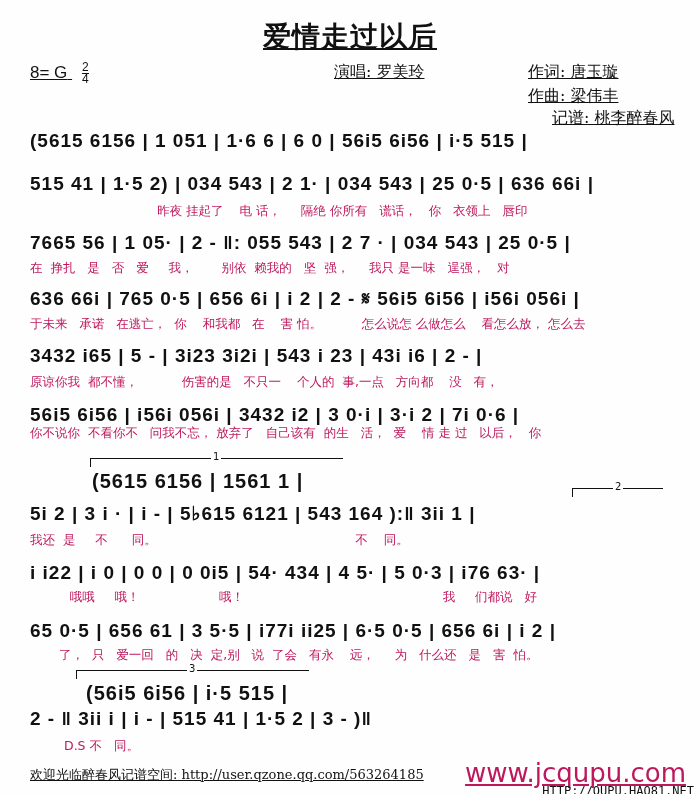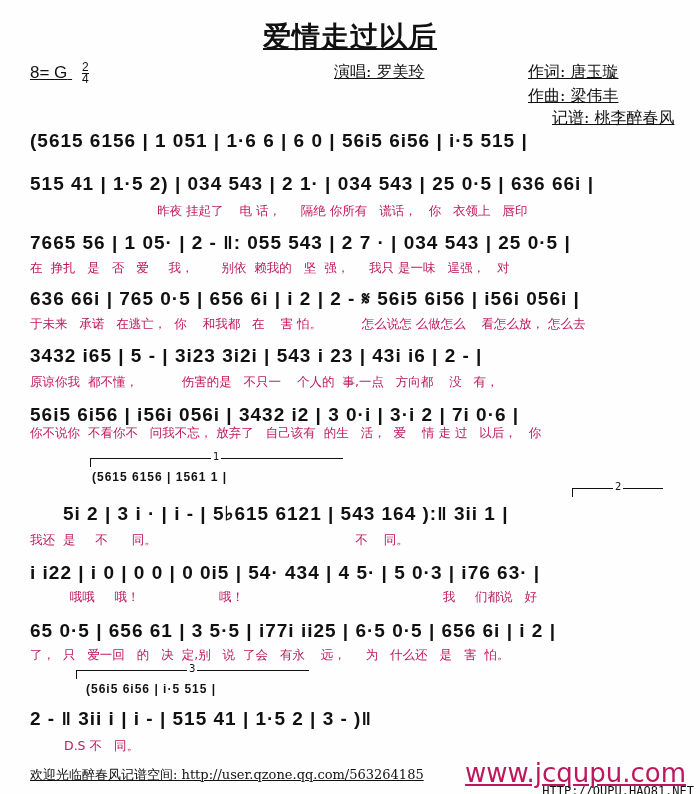--- a/index.html
+++ b/index.html
@@ -7,21 +7,21 @@
   .abs{position:absolute;white-space:nowrap;text-decoration:underline;}
   .title{left:0;width:700px;top:18px;text-align:center;font-family:"DejaVu Serif",serif;font-weight:bold;font-size:28px;letter-spacing:1px;}
   .key{left:30px;top:62px;font-size:17px;font-family:"Liberation Sans",sans-serif;}
   .frac{display:inline-block;vertical-align:middle;text-align:center;font-size:12px;line-height:11px;margin-left:10px;}
   .frac span{display:block;}
   .frac span:first-child{border-bottom:1px solid #111;}
   .meta{font-family:"DejaVu Serif",serif;font-size:16px;margin-left:20px;}
   .sys{position:absolute;left:30px;right:38px;}
   .notes{position:absolute;left:0;white-space:nowrap;font-family:"Liberation Sans",sans-serif;font-weight:bold;font-size:19px;letter-spacing:1px;}
   .lyr{position:absolute;left:0;white-space:pre;font-size:12.5px;color:#be185d;}
-  .small{font-size:12px;}
+  .small{font-size:20px;}
   .bracket{position:absolute;border-top:1px solid #111;border-left:1px solid #111;height:8px;}
   .bracket span{position:absolute;top:-8px;font-size:10px;background:#fefefe;padding:0 2px;}
   .footer{left:30px;top:766px;font-family:"DejaVu Serif",serif;font-size:13px;}
   .wm{right:14px;top:758px;font-family:"DejaVu Sans",sans-serif;font-size:26px;color:#be185d;}
   .wm2{right:6px;top:784px;font-family:"DejaVu Sans Mono",monospace;font-size:12px;}
 </style>
 </head>
 <body>
 
 <div class="abs title">爱情走过以后</div>
@@ -69,32 +69,32 @@
 </div>
 
 <div class="sys" style="top:458px;">
   <div class="bracket" style="left:60px;width:252px;top:0;">
       <span style="left:120px;">1</span>
     </div>
   <div class="bracket" style="left:542px;width:90px;top:30px;">
       <span style="left:40px;">2</span>
     </div>
   <div class="notes small" style="left:62px;top:12px;">(5615  6156 | 1561  1 |</div>
-  <div class="notes" style="top:44px;margin-left:33px;">5i  2 | 3   i  ·  | i     - | 5♭615  6121 | 543  164 ):‖ 3ii  1 |</div>
+  <div class="notes" style="top:44px;">5i  2 | 3   i  ·  | i     - | 5♭615  6121 | 543  164 ):‖ 3ii  1 |</div>
   <div class="lyr" style="top:74px;">我还  是     不      同。                                                  不    同。</div>
 </div>
 
 <div class="sys" style="top:562px;">
   <div class="notes">i i22 | i  0 | 0  0 | 0  0i5 | 54·  434 | 4 5· | 5  0·3 | i76 63· |</div>
   <div class="lyr" style="top:27px;">          哦哦     哦！                    哦！                                                  我     们都说   好</div>
 </div>
 
 <div class="sys" style="top:620px;">
   <div class="notes">65 0·5 | 656 61 | 3  5·5 | i77i  ii25 | 6·5 0·5 | 656 6i | i  2 |</div>
-  <div class="lyr" style="top:27px;">了，  只   爱一回   的   决  定,别   说  了会   有永    远，     为   什么还   是   害  怕。</div>
+  <div class="lyr" style="top:27px;margin-left:29px;">了，  只   爱一回   的   决  定,别   说  了会   有永    远，     为   什么还   是   害  怕。</div>
 </div>
 
 <div class="sys" style="top:670px;">
   <div class="bracket" style="left:46px;width:232px;top:0;">
       <span style="left:110px;">3</span>
     </div>
   <div class="notes small" style="left:56px;top:12px;">(56i5  6i56 | i·5  515 |</div>
   <div class="notes" style="top:38px;">2  - ‖ 3ii   i    | i    -    | 515 41 | 1·5  2 | 3  - )‖</div>
   <div class="lyr" style="top:68px;left:34px;">D.S 不   同。</div>
 </div>

